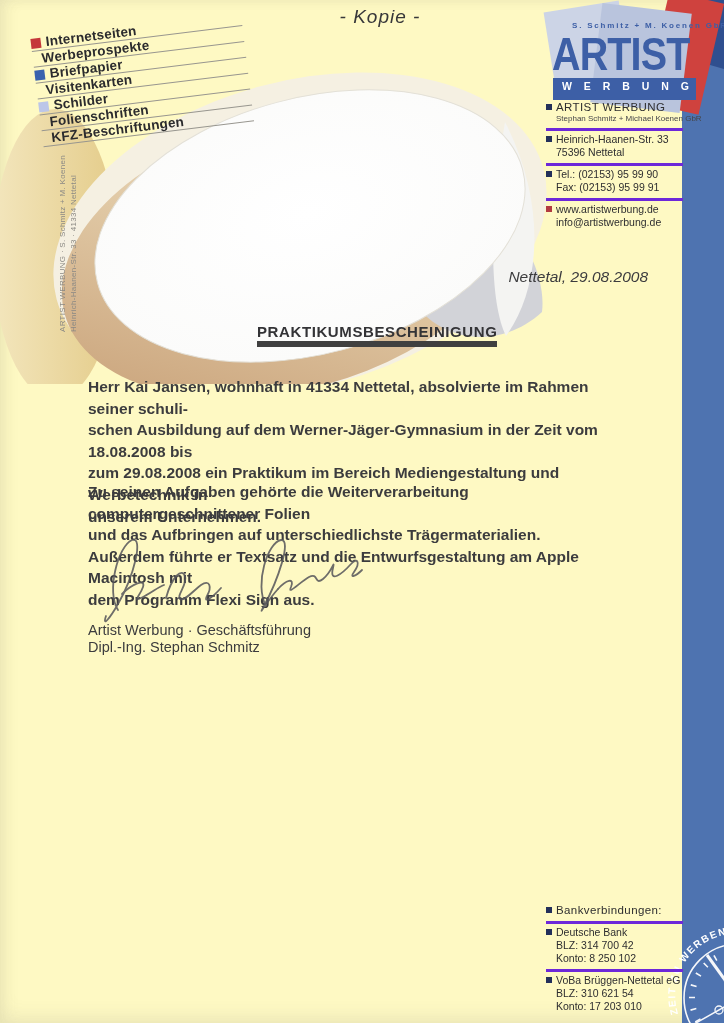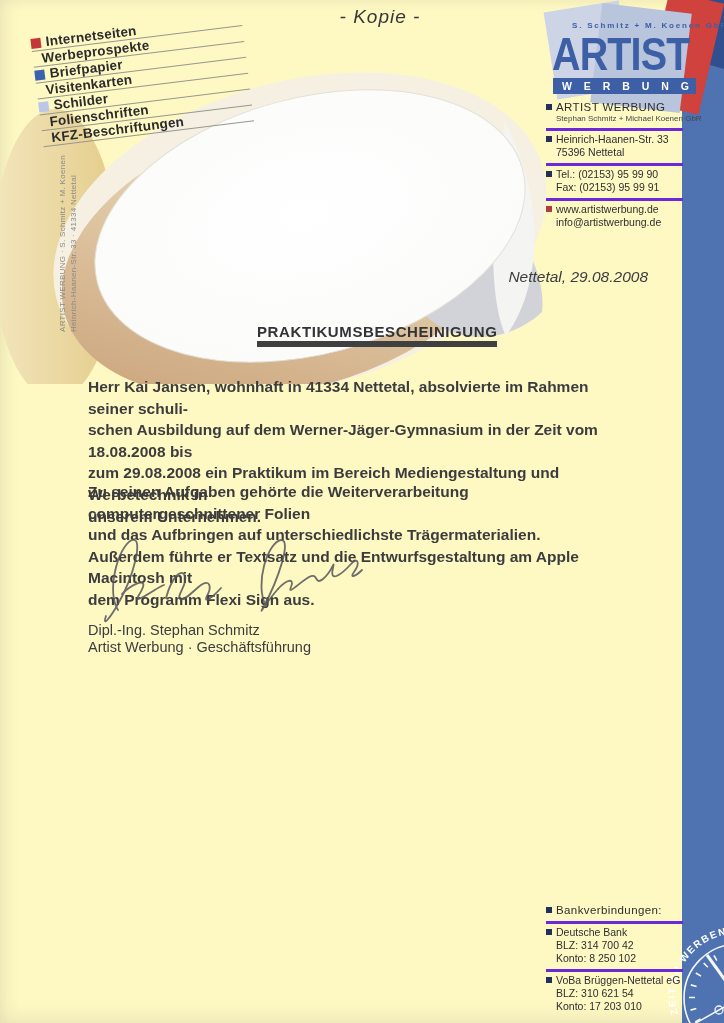--- a/index.html
+++ b/index.html
@@ -25,21 +25,21 @@
   .svc-label{font-size:13.5px;font-weight:bold;color:#2b2b2e;white-space:nowrap;letter-spacing:.2px;}
   
   .card{position:absolute;z-index:3;}
   .card-navy{left:688px;top:-16px;width:48px;height:80px;transform:rotate(16deg);z-index:2;}
   .card-red{left:656px;top:-4px;width:56px;height:114px;transform:rotate(13deg);z-index:3;}
   .card-lighter{left:550px;top:6px;width:76px;height:88px;transform:rotate(-9deg);z-index:3;}
   .card-light{left:596px;top:8px;width:90px;height:100px;transform:rotate(7deg);z-index:4;}
   .logo-owners{position:absolute;left:572px;top:21px;font-size:8px;font-weight:bold;letter-spacing:1.8px;z-index:6;white-space:nowrap;}
   .logo-name{position:absolute;left:552px;top:30px;font-size:47px;font-weight:bold;letter-spacing:-1px;
     transform:scaleX(.84);transform-origin:0 0;z-index:6;line-height:1;}
-  .logo-bar{position:absolute;left:553px;top:78px;width:143px;height:16px;z-index:6;}
+  .logo-bar{position:absolute;left:553px;top:78px;width:143px;height:22px;z-index:6;}
   .logo-sub{font-size:10.5px;font-weight:bold;color:#ffffff;letter-spacing:4.5px;line-height:16px;padding-left:9px;white-space:nowrap;}
   
   .info{position:absolute;left:546px;width:137px;z-index:6;}
   .contact{top:99px;}
   .bank{top:902px;}
   .info-sec{border-bottom:3px solid #6d28d9;padding:2px 0 4px 0;}
   .info-sec:last-child{border-bottom:none;}
   .irow{display:flex;}
   .ibul{width:6px;height:6px;margin:3px 4px 0 0;flex:0 0 6px;}
   .iline{font-size:10.5px;line-height:13px;color:#2e2e30;white-space:nowrap;}
@@ -190,22 +190,22 @@
   <svg class="signature" width="290" height="100" viewBox="0 0 290 100">
     <g fill="none" stroke="#55555a" stroke-width="1.8" stroke-linecap="round" opacity="0.85">
       <path d="M30,78 C18,60 30,14 44,8 C56,4 46,44 30,72 C22,86 14,96 18,84"></path>
       <path d="M34,62 C44,52 58,46 55,55 C52,64 44,70 53,66 C62,62 70,55 76,53"></path>
       <path d="M78,66 C84,44 94,36 97,44 C100,52 88,64 92,67 C96,70 106,58 113,53 C122,47 124,55 119,64 C115,72 124,66 133,56"></path>
       <path d="M178,74 C166,52 180,10 193,8 C204,7 190,48 176,74 C168,88 180,68 190,57"></path>
       <path d="M190,57 C198,48 207,45 203,55 C199,64 212,50 221,45 C231,40 226,54 235,47 C244,40 247,26 245,36 C241,52 254,42 263,32 C269,25 273,30 266,40 C261,47 268,44 274,38"></path>
     </g>
   </svg>
   <div class="sig-caption">
+    <div>Artist Werbung · Geschäftsführung</div>
     <div>Dipl.-Ing. Stephan Schmitz</div>
-    <div>Artist Werbung · Geschäftsführung</div>
   </div>
 
   <div class="info bank">
     <div class="info-sec">
       <div class="irow">
         <span class="ibul" style="background: rgb(35, 48, 90);"></span>
         <span class="iline head">Bankverbindungen:</span>
       </div>
     </div>
     <div class="info-sec">

